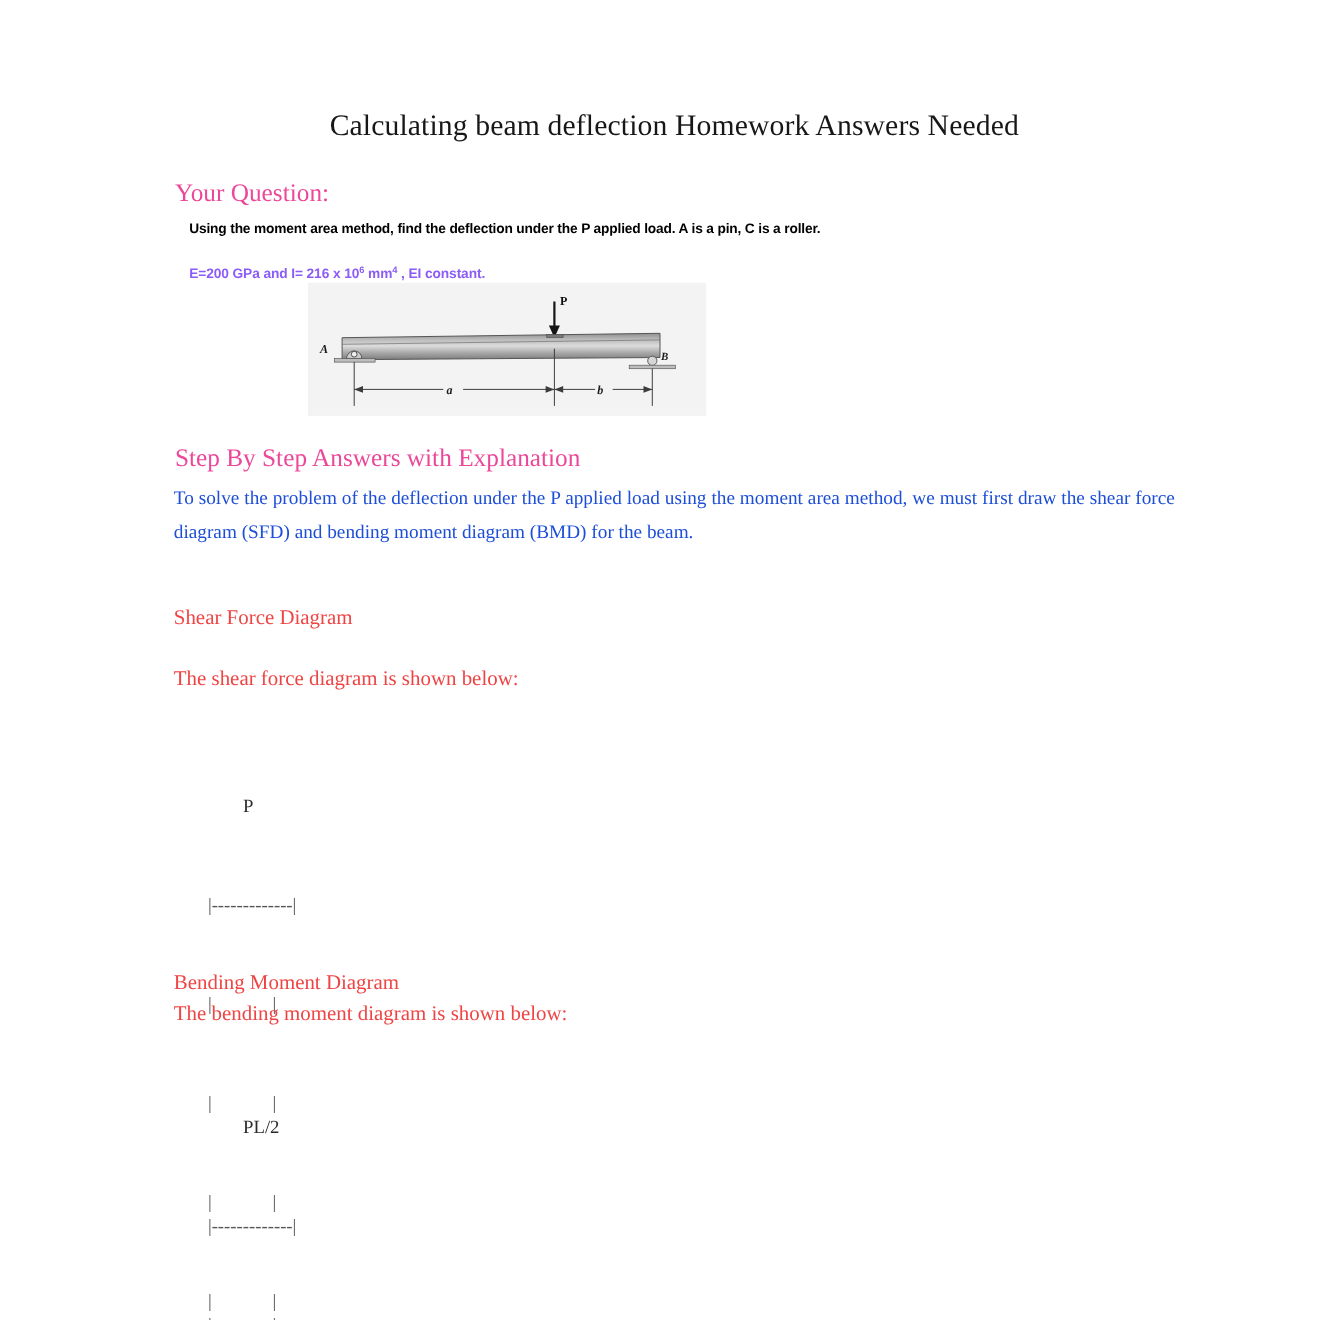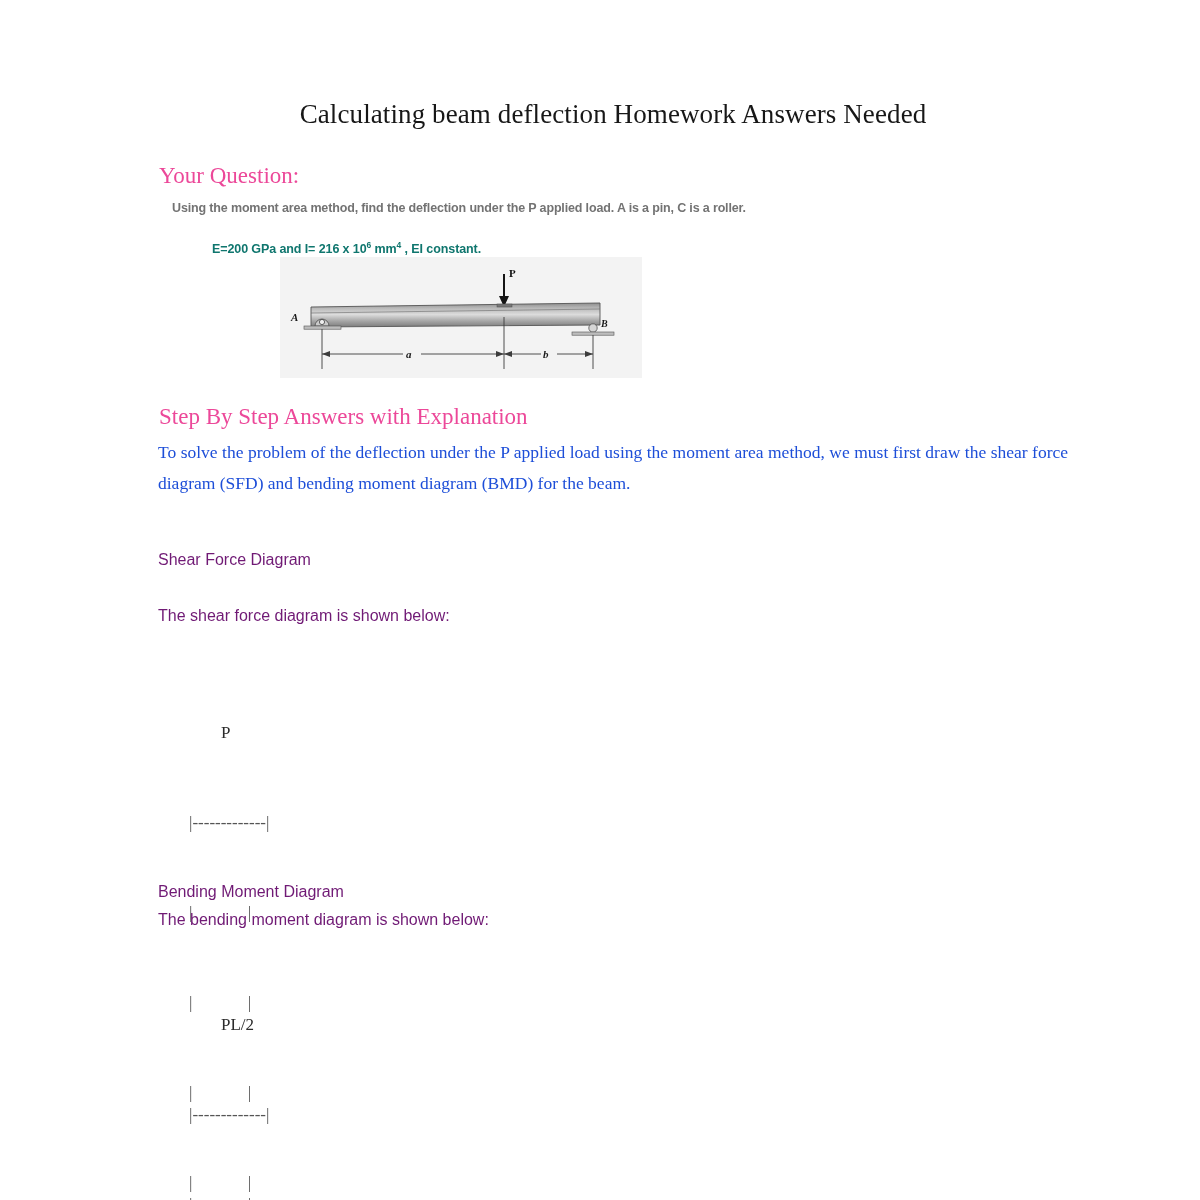--- a/index.html
+++ b/index.html
@@ -55,34 +55,33 @@
   
   .question-block {
     position: absolute;
     left: 159px;
     top: 199px;
     width: 700px;
     font-family: "Liberation Sans", "DejaVu Sans", sans-serif;
     font-size: 12.5px;
     font-weight: 700;
     line-height: 19px;
-    color: #737373;
+    color: #000000;
     letter-spacing: -0.15px;
   }
   .question-line2 {
     position: absolute;
     left: 159px;
     top: 240px;
     font-family: "Liberation Sans", "DejaVu Sans", sans-serif;
     font-size: 12.5px;
     font-weight: 700;
-    color: #0f766e;
+    color: #8b5cf6;
     letter-spacing: -0.1px;
     white-space: nowrap;
-    margin-left: 40px;
   }
   .question-line2 sup { font-size: 8.5px; vertical-align: super; }
 
   
   .figure-box {
     position: absolute;
     left: 267px;
     top: 257px;
     width: 362px;
     height: 121px;
@@ -100,23 +99,23 @@
     font-size: 17.5px;
     line-height: 30.5px;
     color: #1d4ed8;
     text-align: justify;
   }
   #p-intro { top: 437px; }
 
   .body-line {
     position: absolute;
     left: 145px;
-    font-family: Liberation Sans, sans-serif;
-    font-size: 16px;
-    color: #701a75;
+    font-family: Liberation Serif, serif;
+    font-size: 19px;
+    color: #ef4444;
     white-space: nowrap;
   }
   #h-sfd      { top: 551px; }
   #t-sfd-desc { top: 607px; text-align: right; }
   #h-bmd      { top: 843px; margin-top: 40px; }
   #t-bmd-desc { top: 899px; margin-top: 12px; }
 
   
   .ascii-block {
     position: absolute;

